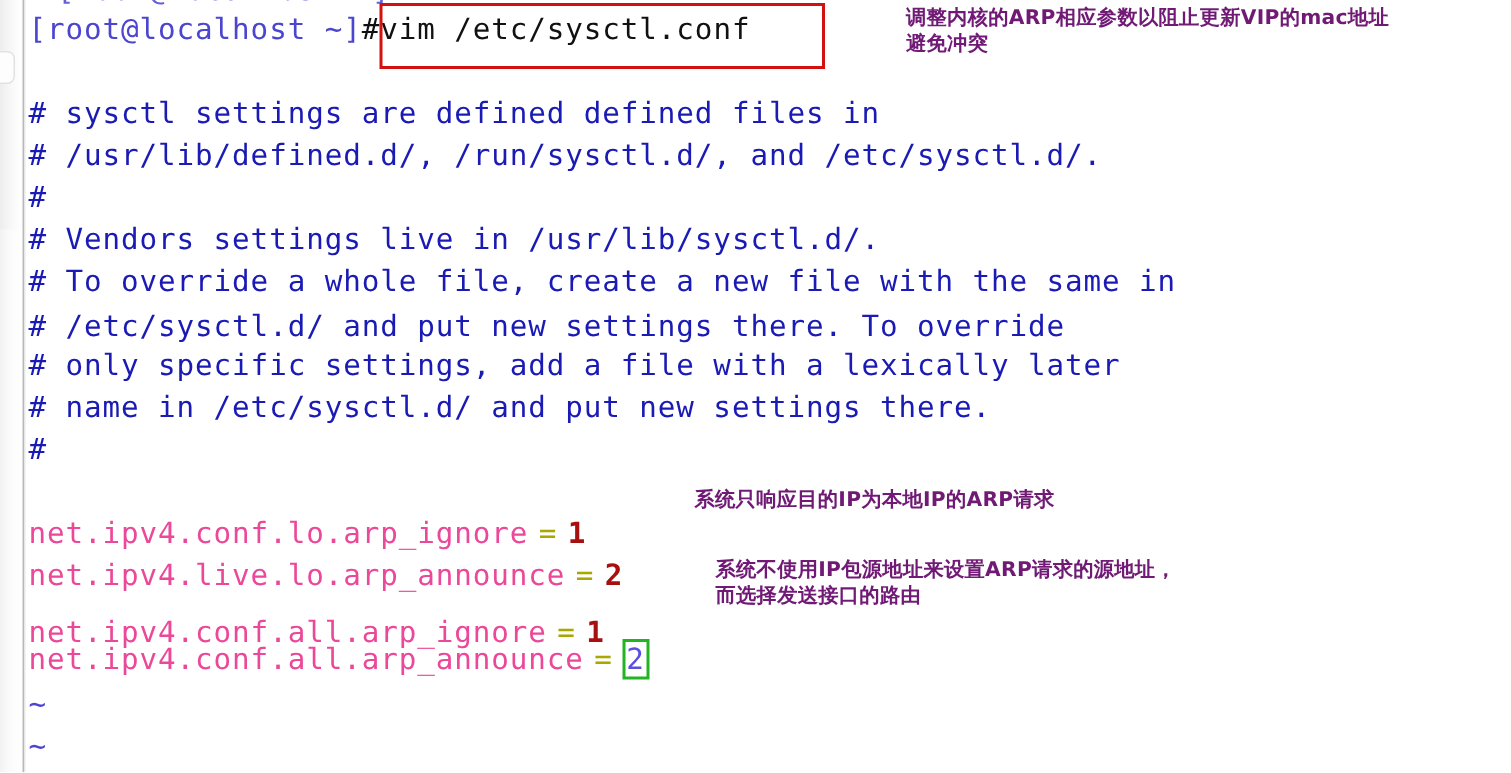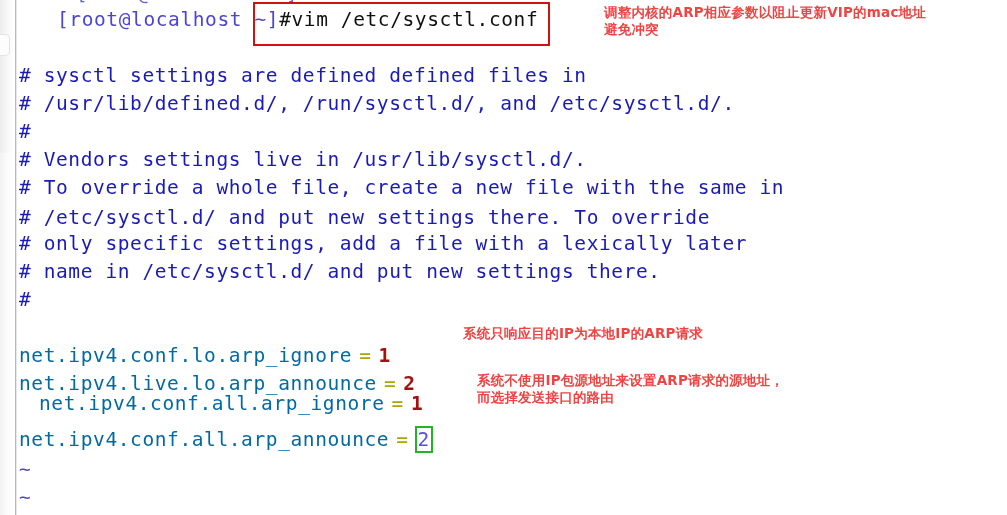--- a/index.html
+++ b/index.html
@@ -73,24 +73,24 @@
   }
   .line {
     position: absolute;
     left: 0;
     white-space: pre;
     font-family: "DejaVu Sans Mono", monospace;
     font-size: 19.5px;
     line-height: 28px;
     letter-spacing: 0.6px;
   }
-  .c-prompt   { color: #4b45d0; margin-left: 38px; }
+  .c-prompt   { color: #4b45d0; }
   .c-cmd      { color: #111111; margin-top: 16px; }
   .c-comment  { color: #1a1ab4; }
-  .c-key      { color: #0369a1; }
+  .c-key      { color: #ec4899; }
   .c-eq       { color: #a8a800; }
   .c-val      { color: #a81010; font-weight: bold; }
   .c-tilde    { color: #4b45d0; }
 
   
   .cursor {
     color: #5b4fe0;
     border: 2px solid #22b422;
     padding: 0 1px;
     margin-left: -1px;
@@ -105,21 +105,21 @@
     width: 297px;
     height: 44px;
     border: 2px solid #d31111;
     box-sizing: border-box;
     pointer-events: none;
   }
 
   
   .annotation {
     position: absolute;
-    color: #ef4444;
+    color: #701a75;
     font-family: "DejaVu Sans", sans-serif;
     font-size: 13.5px;
     font-weight: bold;
     line-height: 17px;
     white-space: pre-line;
     letter-spacing: 0.2px;
   }
   #annotation-top    { left: 604px; top: 4px;   width: 400px; }
   #annotation-one    { left: 463px; top: 325px; }
   #annotation-two    { left: 477px; top: 372px; width: 520px; }
@@ -163,21 +163,21 @@
     <div class="line c-comment" style="top:146px;"># Vendors settings live in /usr/lib/sysctl.d/.</div>
     <div class="line c-comment" style="top:204px;"># /etc/sysctl.d/ and put new settings there. To override</div>
     <div class="line c-comment" style="top:230px;"># only specific settings, add a file with a lexically later</div>
     <div class="line c-comment" style="top:258px;"># name in /etc/sysctl.d/ and put new settings there.</div>
     <div class="line c-comment" style="top:286px;">#</div>
 
     <div class="line" style="top:342px;"><span class="c-key">net.ipv4.conf.lo.arp_ignore</span><span class="c-eq" style="margin:0 7px;">=</span><span class="c-val">1</span></div>
 
     <div class="line" style="top:370px;"><span class="c-key">net.ipv4.live.lo.arp_announce</span><span class="c-eq" style="margin:0 7px;">=</span><span class="c-val">2</span></div>
 
-    <div class="line" style="top:390px;margin-left:20px;"><span class="c-key">net.ipv4.conf.all.arp_ignore</span><span class="c-eq" style="margin:0 7px;">=</span><span class="c-val">1</span></div>
+    <div class="line" style="top:408px;"><span class="c-key">net.ipv4.conf.all.arp_ignore</span><span class="c-eq" style="margin:0 7px;">=</span><span class="c-val">1</span></div>
 
     <div class="line" style="top:426px;"><span class="c-key">net.ipv4.conf.all.arp_announce</span><span class="c-eq" style="margin:0 7px;">=</span><span class="cursor">2</span></div>
 
     <div class="line c-tilde" style="top:456px;">~</div>
     <div class="line c-tilde" style="top:484px;">~</div>
 
   </div>
 
   <div id="cmd-box"></div>
 

